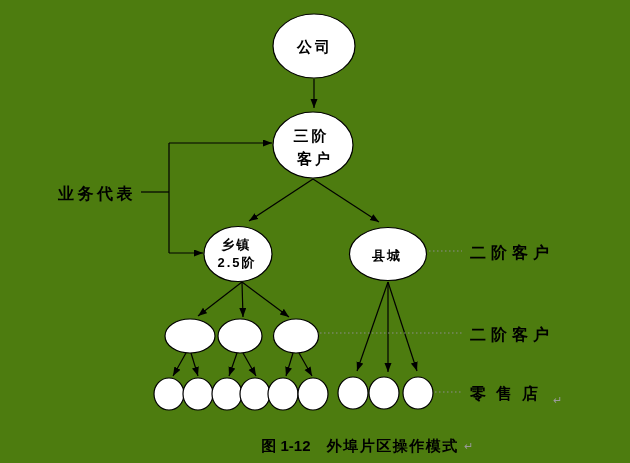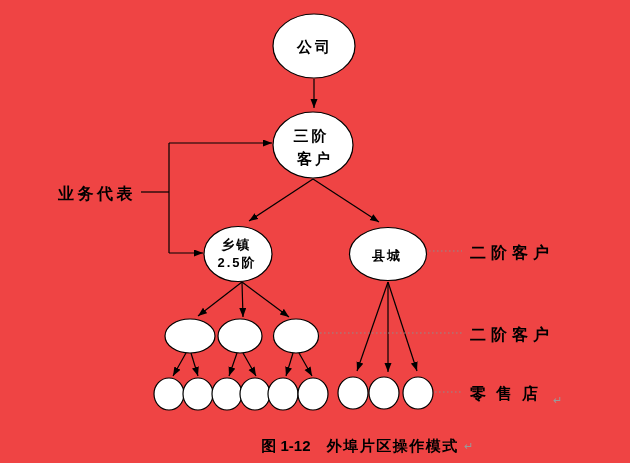--- a/index.html
+++ b/index.html
@@ -1,19 +1,19 @@
 <!DOCTYPE html>
 <html><head>
 <meta charset="utf-8">
 <style>
   html,body{margin:0;padding:0;background:#ffffff;}
   .page{
     position:relative;
     width:630px;height:463px;
-    background:#ef4444;
+    background:#4d7c0f;
     font-family:"Liberation Sans", sans-serif;
     overflow:hidden;
   }
   svg text{
     font-family:"Liberation Sans", sans-serif;
     font-weight:bold;
     fill:#000000;
   }
   .node-label{font-size:15px;letter-spacing:3px;}
   .node-label-sm{font-size:13px;letter-spacing:2px;}

